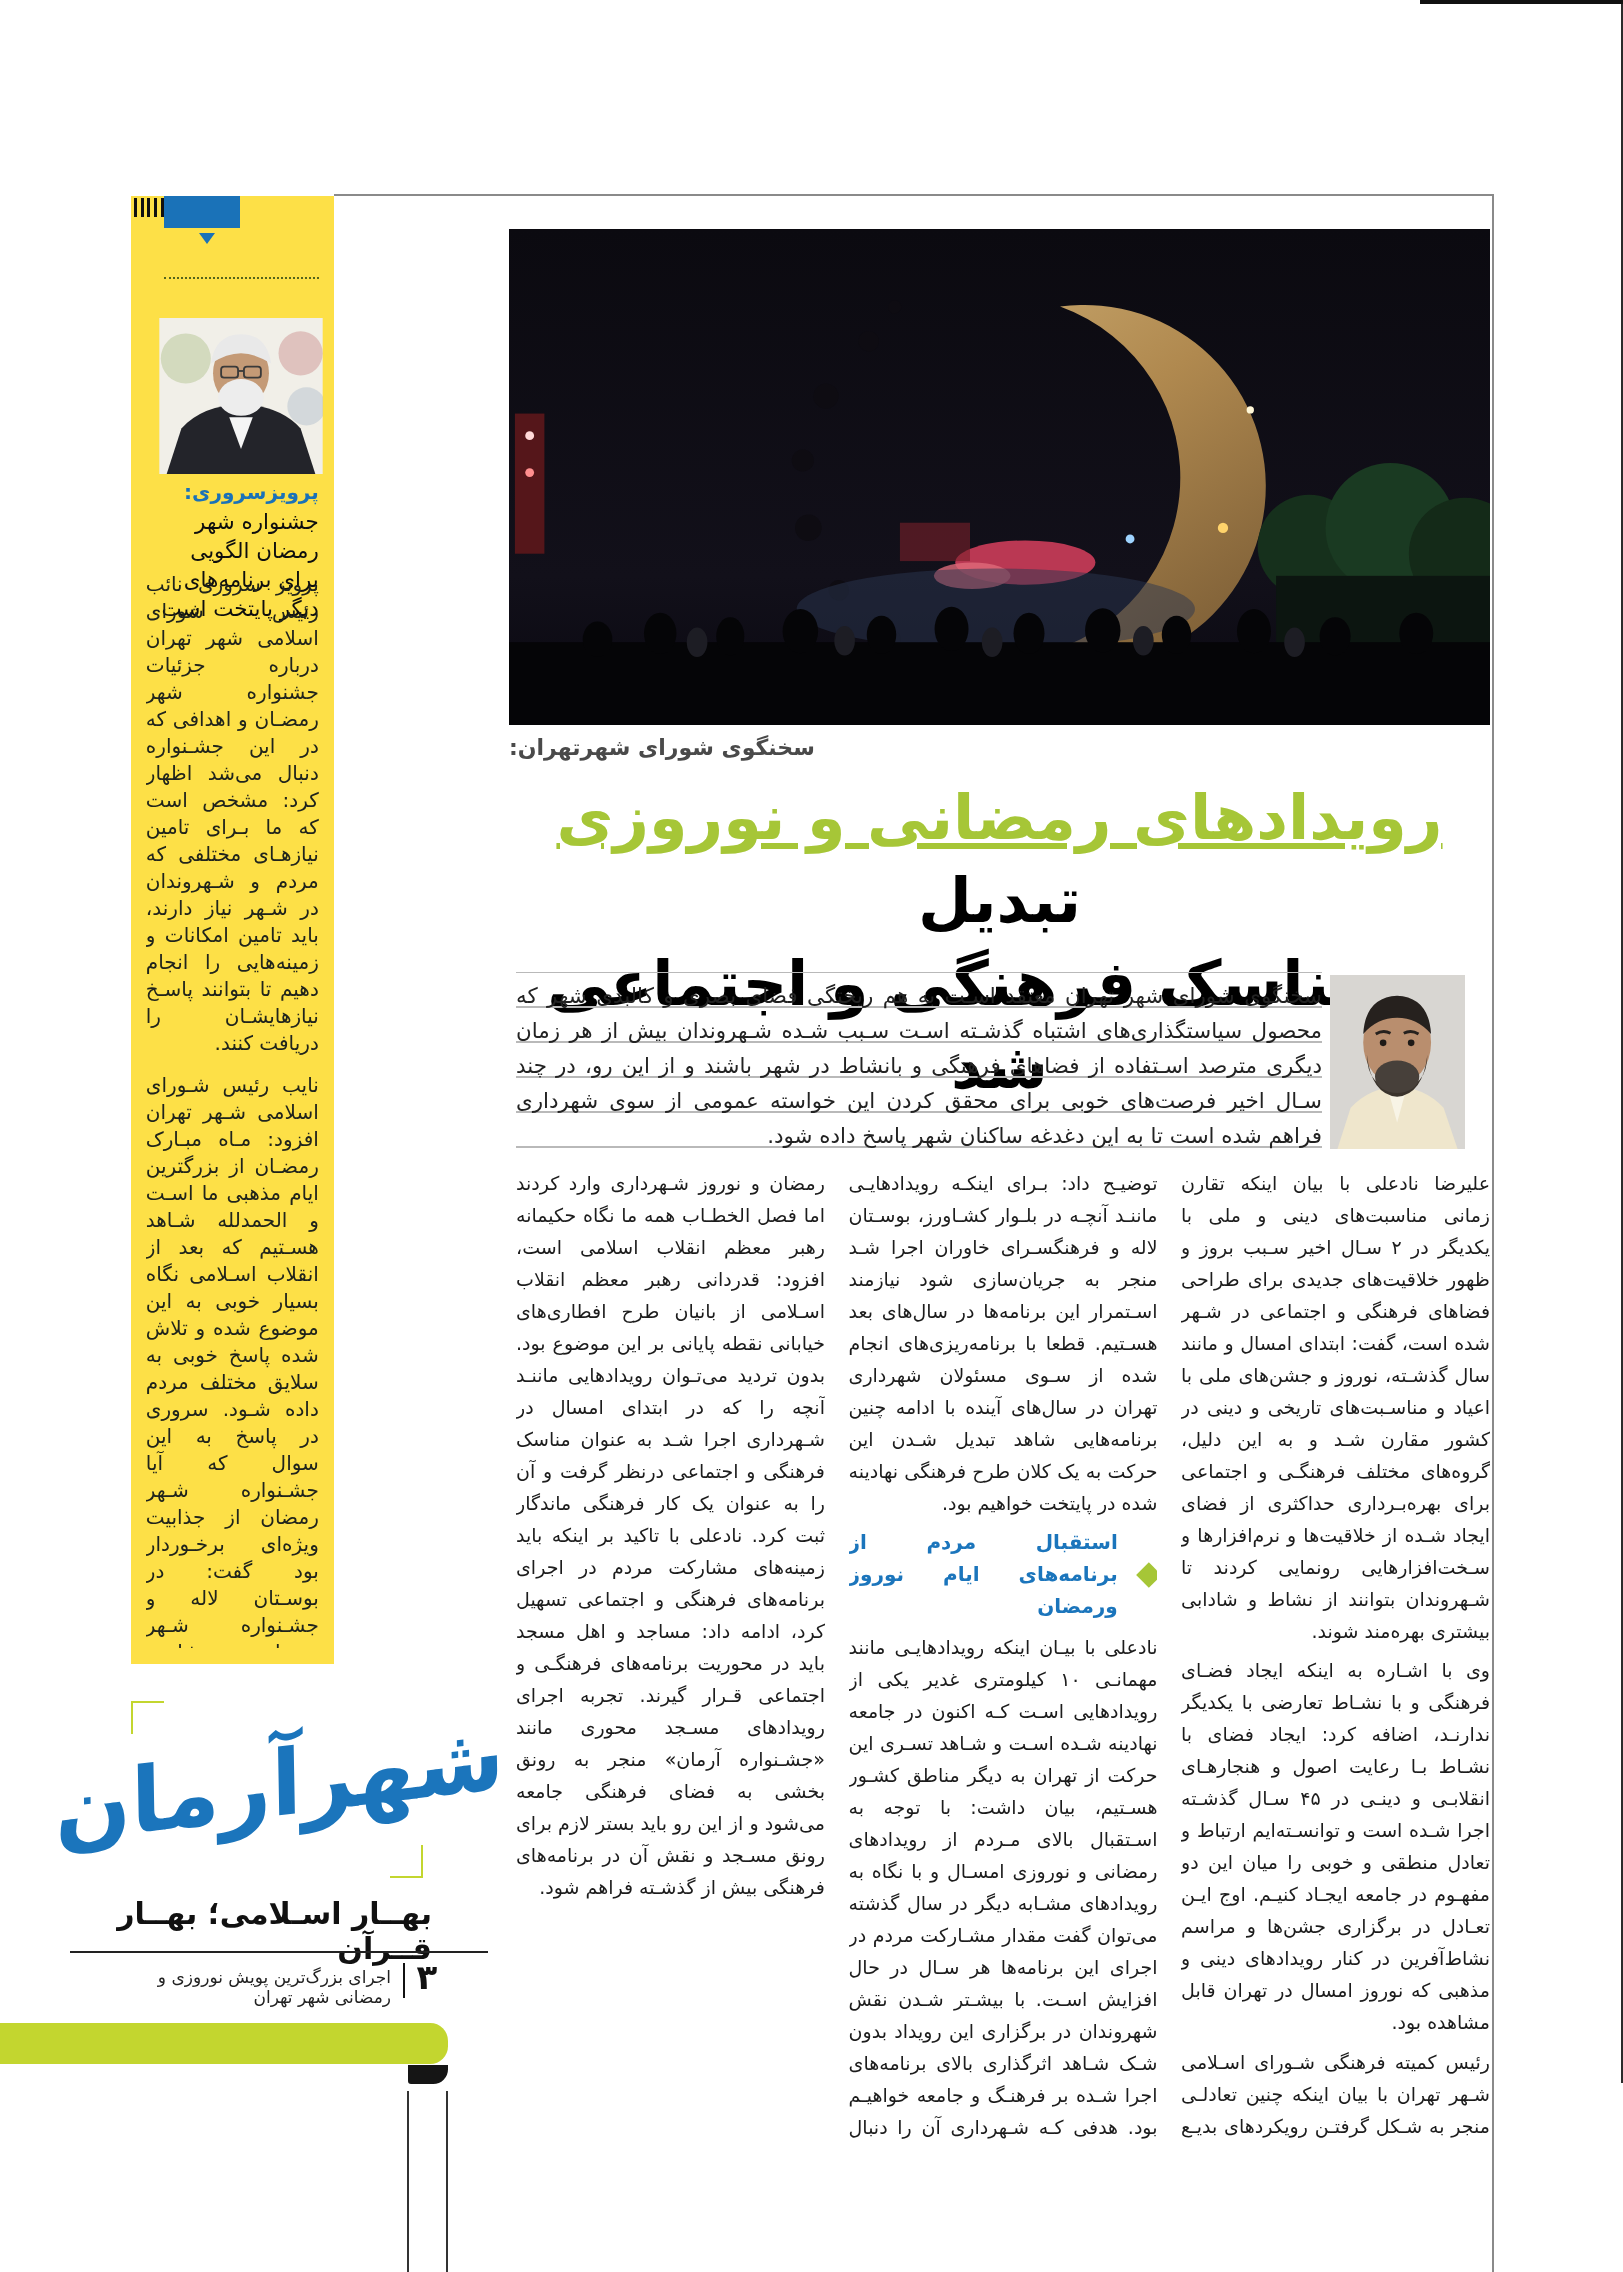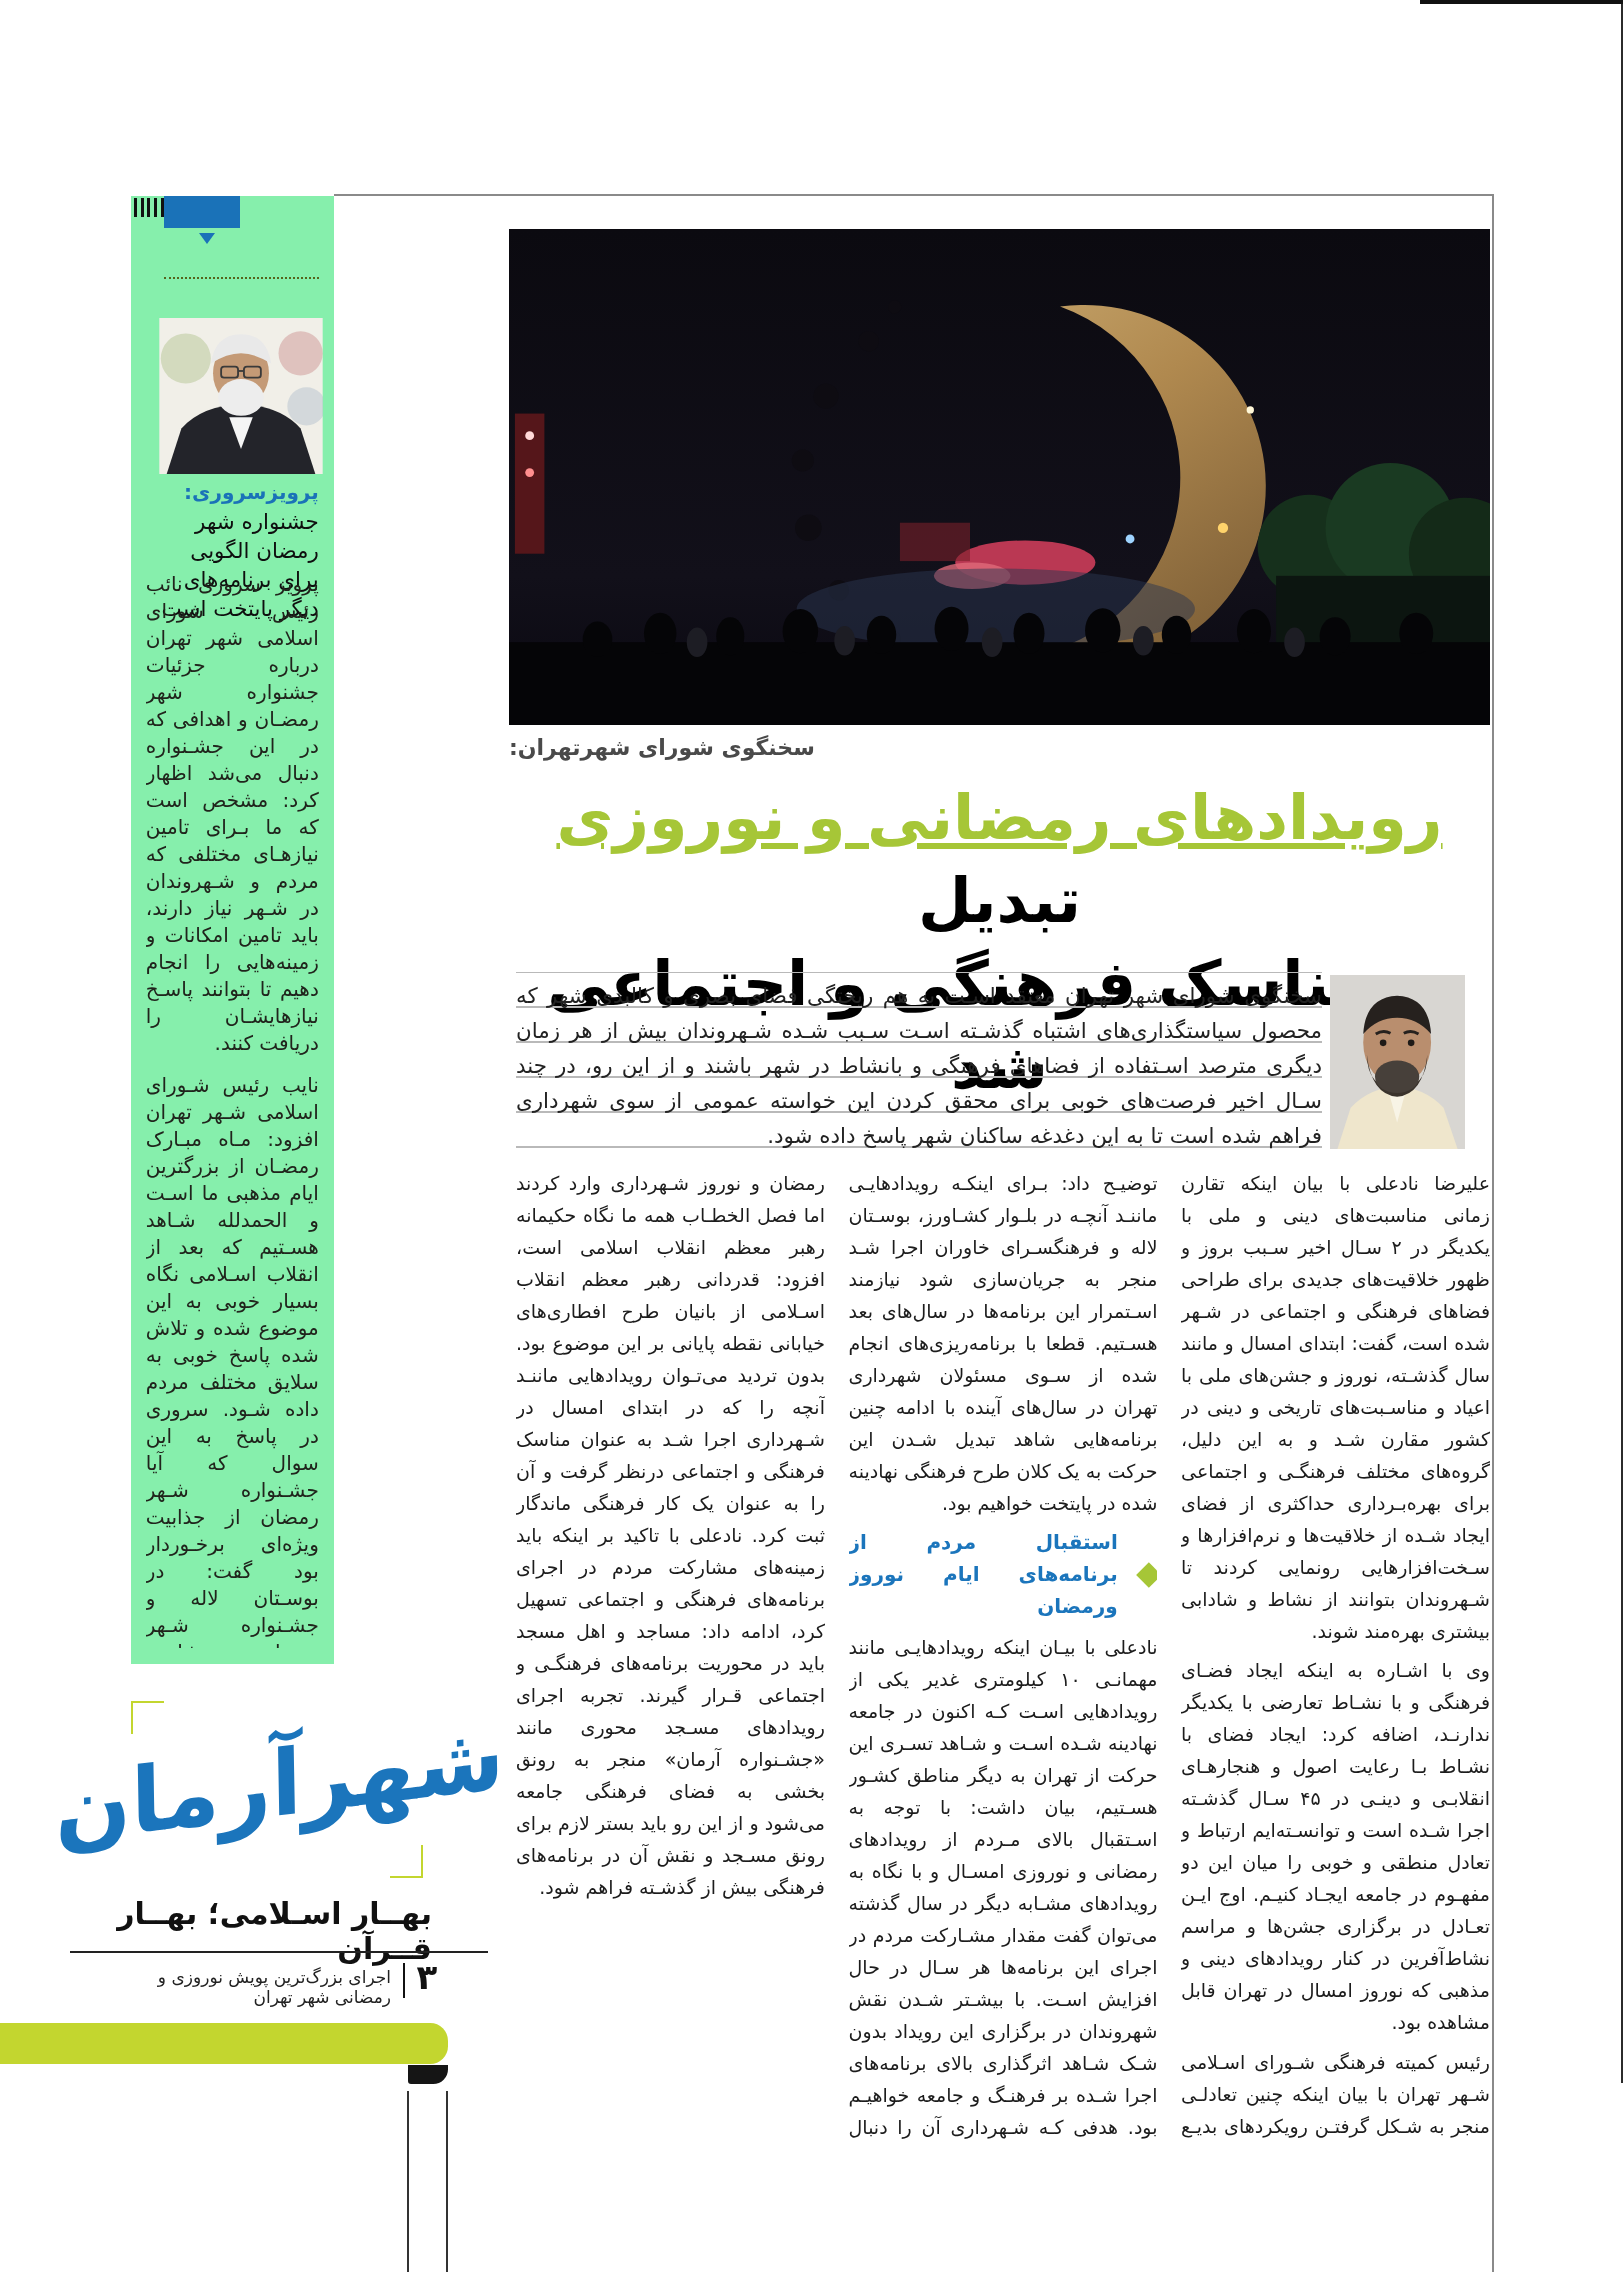--- a/index.html
+++ b/index.html
@@ -7,21 +7,21 @@
         font-family:"DejaVu Sans",sans-serif;direction:rtl;overflow:hidden;color:#1a1a1a;}
 
   
   .rule{position:absolute;background:#8a8a8a;}
   .frame-top-black{left:131px;top:193px;width:203px;height:3.7px;background:#111;}
   .frame-top-gray{left:334px;top:194px;width:1159px;height:1.5px;}
   .frame-right{left:1492px;top:194px;width:1.5px;height:2079px;}
   .frame-left{left:488px;top:194px;width:2.2px;height:2079px;background:#2b2b2b;}
 
   
-  .sidebar{position:absolute;left:131px;top:196px;width:203px;height:1468px;background:#86efac;}
+  .sidebar{position:absolute;left:131px;top:196px;width:203px;height:1468px;background:#fde047;}
   .hatch{position:absolute;left:3px;top:1.5px;display:flex;gap:3.7px;}
   .hatch i{display:block;width:3px;height:19px;background:#111;}
   .blue-tab{position:absolute;left:33px;top:0;width:76px;height:32px;background:#1a72b8;}
   .tri-down{position:absolute;left:68px;top:37px;width:0;height:0;
             border-left:8px solid transparent;border-right:8px solid transparent;
             border-top:11px solid #1a72b8;}
   .dotted{position:absolute;left:33px;top:81px;width:155px;border-top:2.2px dotted #55641c;}
   .sb-photo{position:absolute;left:28px;top:122px;width:164px;height:156px;}
   .sb-byline{position:absolute;left:14.8px;top:284px;width:173px;text-align:right;
              color:#1a72b8;font-weight:bold;font-size:20px;}

